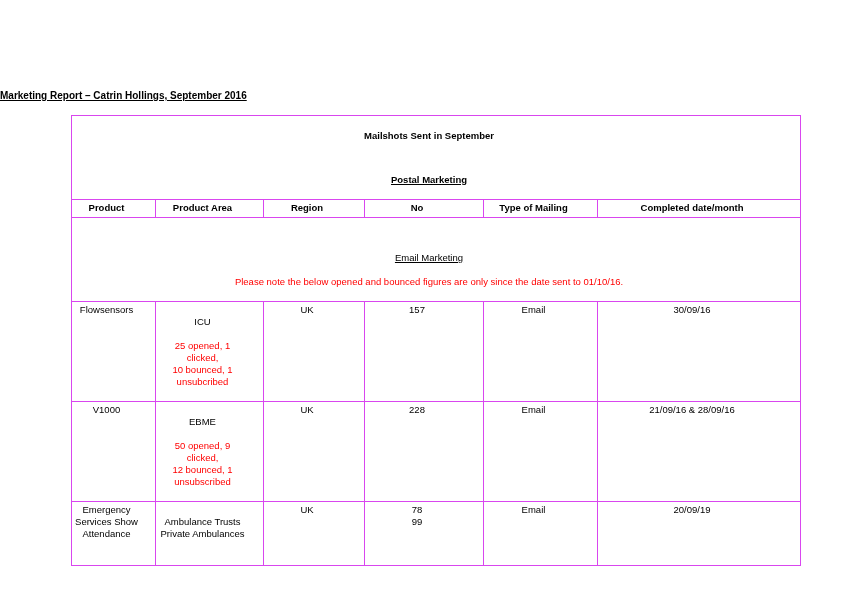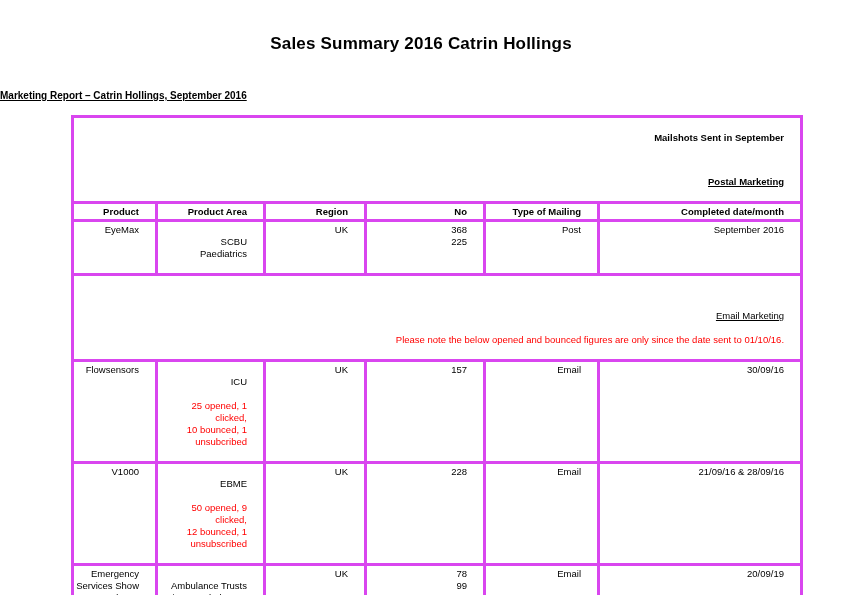--- a/index.html
+++ b/index.html
@@ -23,38 +23,37 @@
     font-size: 10px; font-weight: bold;
     text-decoration: underline;
   }
 
   table.report {
     position: absolute; left: 71px; top: 115px; width: 729px;
     border-collapse: collapse; table-layout: fixed;
     font-size: 9.5px; line-height: 12px;
   }
   table.report td {
-    border: 3px solid #d946ef;
-    text-align: right;
+    border: 1px solid #d946ef;
+    text-align: center;
     vertical-align: top;
     padding: 2px 16px 1px 2px;
     white-space: pre-line;
     overflow: hidden;
   }
   tr.section-row td { font-weight: bold; }
   tr.colhead-row td { font-weight: bold; }
   .underlined { text-decoration: underline; margin-top: 20px; }
   .red-note { color: var(--note-red); }
 </style>
 </head>
 <body>
 
 <div class="page">
 
-  <div class="doc-title">Sales Summary 2016 Catrin Hollings</div>
   <div class="doc-subtitle">Marketing Report – Catrin Hollings, September 2016</div>
 
   <table class="report">
     <colgroup>
       <col style="width:84px">
         <col style="width:108px">
         <col style="width:101px">
       <col style="width:119px">
         <col style="width:114px">
         <col style="width:203px">
@@ -70,32 +69,20 @@
 
     <tr class="colhead-row" style="height:18px">
       <td>Product</td>
       <td>Product Area</td>
       <td>Region</td>
       <td>No</td>
       <td>Type of Mailing</td>
       <td>Completed date/month</td>
     </tr>
 
-    <tr style="height:30px">
-      <td>EyeMax</td>
-      <td>
-        <div>SCBU
-Paediatrics</div>
-      </td>
-      <td>UK</td>
-      <td>368
-225</td>
-      <td>Post</td>
-      <td>September 2016</td>
-    </tr>
 
     <tr style="height:32px">
       <td colspan="6">
         <div class="underlined" style="font-weight:normal">Email Marketing</div>
         <div class="red-note">Please note the below opened and bounced figures are only since the date sent to 01/10/16.</div>
       </td>
     </tr>
 
     <tr style="height:55px">
       <td>Flowsensors</td>

